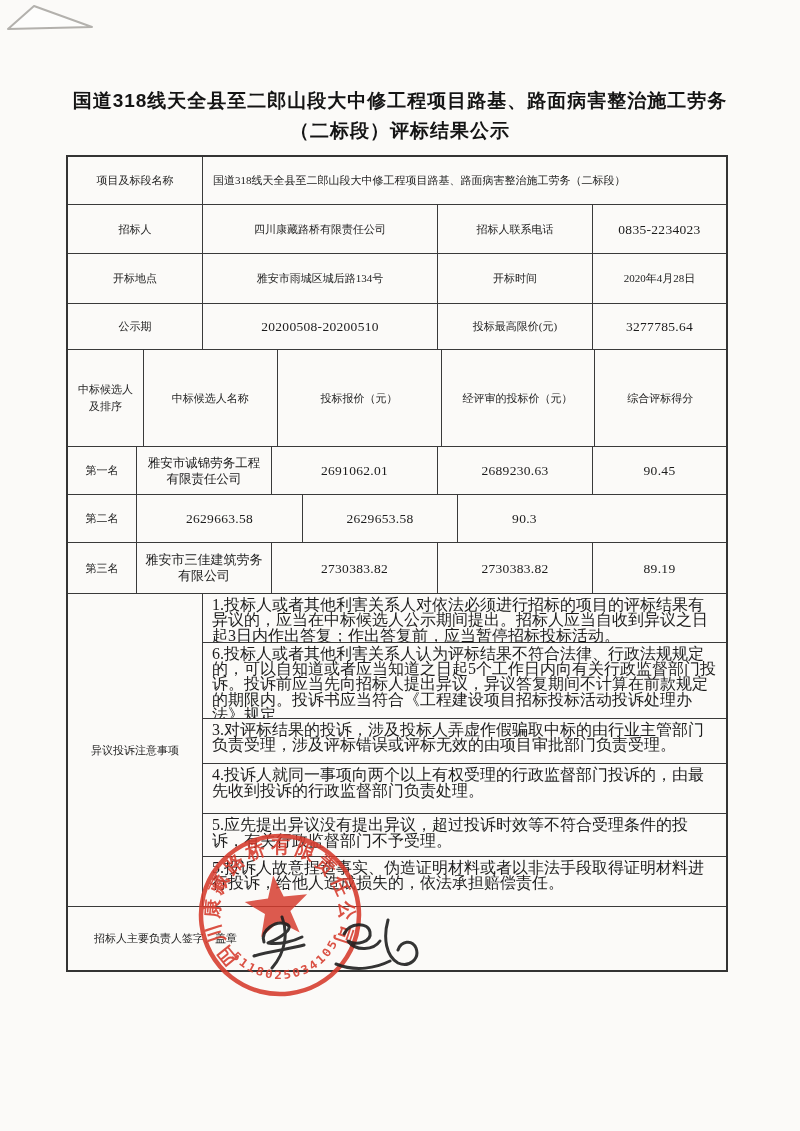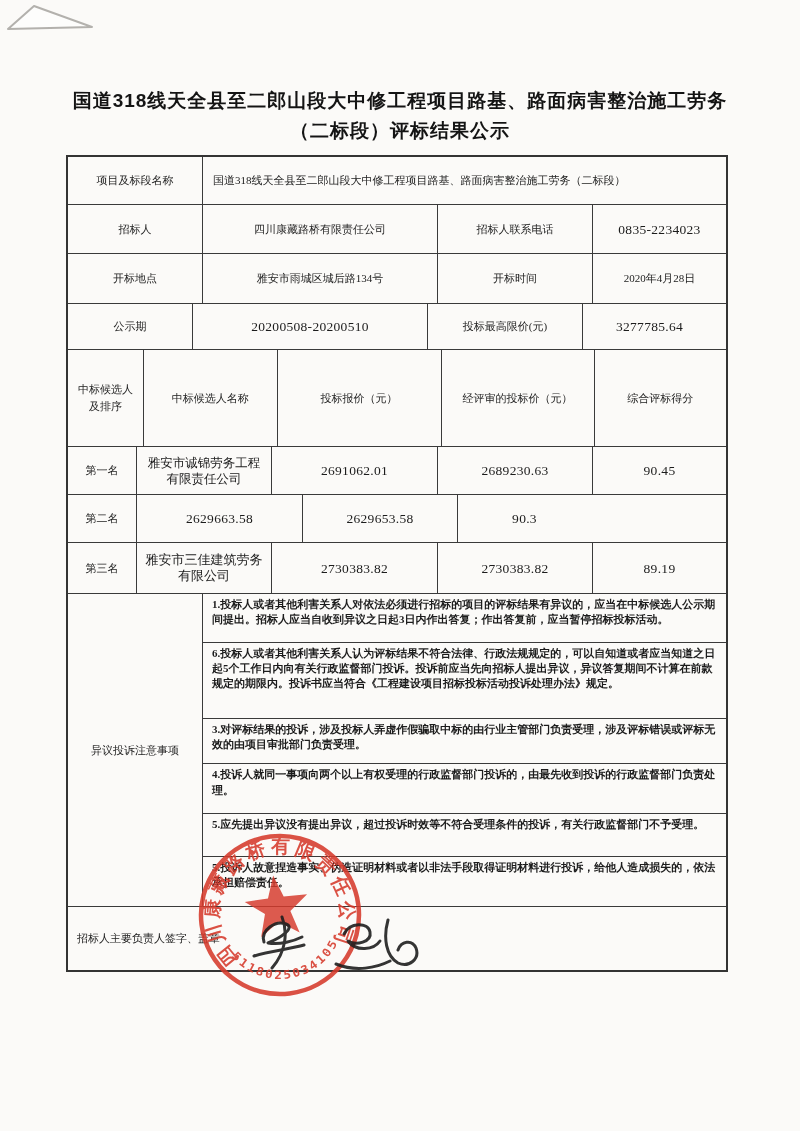--- a/index.html
+++ b/index.html
@@ -36,22 +36,22 @@
     box-sizing:border-box;border-right:1.6px solid #3a3a3a;
     display:flex;align-items:center;justify-content:center;
     text-align:center;font-size:11px;line-height:17px;
     padding:2px 6px;overflow:hidden;
   }
   .cell.nr{border-right:none;}
   .cell.left{justify-content:flex-start;text-align:left;}
   .notes-col{display:flex;flex-direction:column;box-sizing:border-box;}
   .note-cell{
     box-sizing:border-box;border-bottom:1.6px solid #3a3a3a;
-    font-size:11px;line-height:15.3px;text-align:left;
-    padding:3px 9px 1px 9px;overflow:hidden;font-weight:bold;
+    font-size:16px;line-height:15.3px;text-align:left;
+    padding:3px 9px 1px 9px;overflow:hidden;
   }
   .note-cell.last{border-bottom:none;}
   .num{font-size:13.5px;letter-spacing:.3px;}
   
   .stamp-svg{position:absolute;left:191px;top:824px;width:180px;height:186px;}
   .sig-svg{position:absolute;left:246px;top:912px;width:190px;height:66px;}
   .dogear-svg{position:absolute;left:0;top:0;width:120px;height:60px;}
 </style>
 </head>
 <body>
@@ -82,21 +82,21 @@
     </div>
 
     <div class="t-row" style="height:50px">
       <div class="cell" style="width:135px">开标地点</div>
       <div class="cell" style="width:235px">雅安市雨城区城后路134号</div>
       <div class="cell" style="width:155px">开标时间</div>
       <div class="cell nr" style="width:133px">2020年4月28日</div>
     </div>
 
     <div class="t-row" style="height:46px">
-      <div class="cell" style="width:125px">公示期</div>
+      <div class="cell" style="width:135px">公示期</div>
       <div class="cell num" style="width:235px">20200508-20200510</div>
       <div class="cell" style="width:155px">投标最高限价(元)</div>
       <div class="cell nr num" style="width:133px">3277785.64</div>
     </div>
 
     <div class="t-row" style="height:97px">
       <div class="cell" style="width:77px">中标候选人及排序</div>
       <div class="cell" style="width:135px">中标候选人名称</div>
       <div class="cell" style="width:166px">投标报价（元）</div>
       <div class="cell" style="width:155px">经评审的投标价（元）</div>
@@ -132,21 +132,21 @@
         <div class="note-cell" style="height:49px">1.投标人或者其他利害关系人对依法必须进行招标的项目的评标结果有异议的，应当在中标候选人公示期间提出。招标人应当自收到异议之日起3日内作出答复；作出答复前，应当暂停招标投标活动。</div>
         <div class="note-cell" style="height:76px">6.投标人或者其他利害关系人认为评标结果不符合法律、行政法规规定的，可以自知道或者应当知道之日起5个工作日内向有关行政监督部门投诉。投诉前应当先向招标人提出异议，异议答复期间不计算在前款规定的期限内。投诉书应当符合《工程建设项目招标投标活动投诉处理办法》规定。</div>
         <div class="note-cell" style="height:46px">3.对评标结果的投诉，涉及投标人弄虚作假骗取中标的由行业主管部门负责受理，涉及评标错误或评标无效的由项目审批部门负责受理。</div>
         <div class="note-cell" style="height:50px">4.投诉人就同一事项向两个以上有权受理的行政监督部门投诉的，由最先收到投诉的行政监督部门负责处理。</div>
         <div class="note-cell" style="height:43px">5.应先提出异议没有提出异议，超过投诉时效等不符合受理条件的投诉，有关行政监督部门不予受理。</div>
         <div class="note-cell last" style="height:49px">5.投诉人故意捏造事实、伪造证明材料或者以非法手段取得证明材料进行投诉，给他人造成损失的，依法承担赔偿责任。</div>
       </div>
     </div>
 
     <div class="t-row last" style="height:63px">
-      <div class="cell nr left" style="width:658px;padding-left:9px">招标人主要负责人签字、盖章</div>
+      <div class="cell nr left" style="width:658px;padding-left:26px">招标人主要负责人签字、盖章</div>
     </div>
 
   </div>
 
   <svg class="stamp-svg" viewBox="0 0 180 186">
     <g transform="rotate(-7 89 91)" opacity="0.88">
       <circle cx="89" cy="91" r="79" fill="none" stroke="#d63a2c" stroke-width="4.5"></circle>
       <defs>
         <path id="arcCompany" d="M 43.0 129.6 A 61 61 0 1 1 135.0 129.6" fill="none"></path>
         <path id="arcDigits" d="M 33.6 123.0 A 64 64 0 0 0 144.4 123.0" fill="none"></path>

